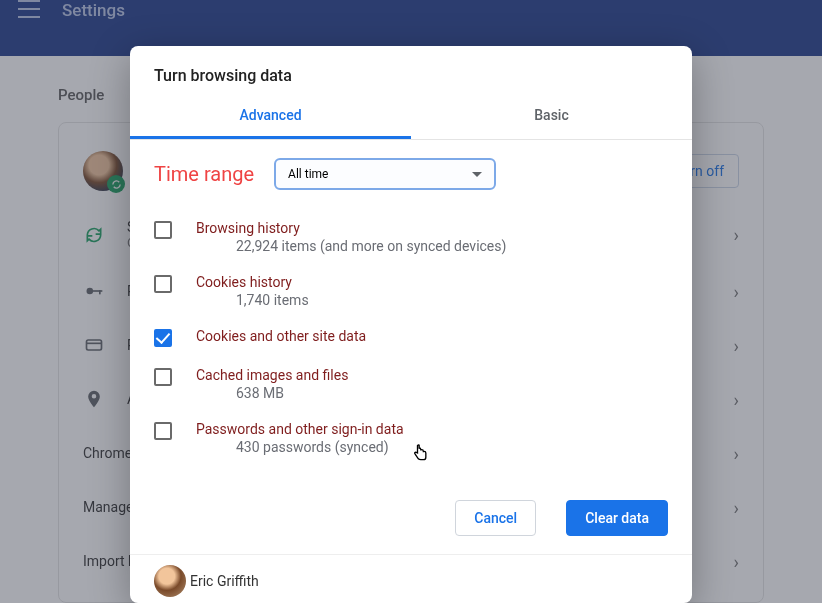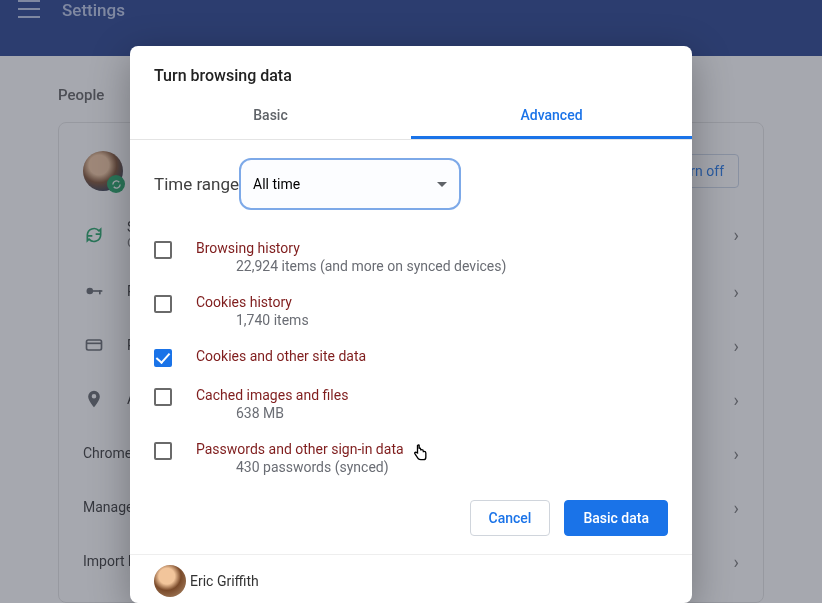--- a/index.html
+++ b/index.html
@@ -28,33 +28,33 @@
 
   .overlay { position: absolute; inset: 0; background: rgba(60,65,80,0.46); display: flex; justify-content: center; z-index: 10; }
   .dialog { width: 562px; background: #fff; border-radius: 8px; margin-top: 46px; box-shadow: 0 10px 40px rgba(0,0,0,0.3); display: flex; flex-direction: column; max-height: 560px; position: relative; }
   .dialog-title { font-size: 16px; font-weight: 500; padding: 20px 24px 10px; color: #222; }
   .tabs { display: flex; border-bottom: 1px solid #e4e4e4; }
   .tab { flex: 1; text-align: center; padding: 12px 0 13px; font-size: 14px; font-weight: 500; color: #5f6368; cursor: pointer; }
   .tab.active { color: #1a73e8; border-bottom: 3px solid #1a73e8; }
 
   .dialog-body { padding: 18px 24px 6px; overflow-y: auto; flex: 1; }
   .time-row { display: flex; align-items: center; margin-bottom: 20px; }
-  .time-row .tlabel { font-size: 17px; color: #404040; }
-  .select { width: 222px; height: 52px; border: 2px solid #7da9e8; border-radius: 12px; display: flex; align-items: center; padding: 0 12px; font-size: 14px; justify-content: space-between; background: #fcfdff; cursor: pointer; }
+  .time-row .tlabel { font-size: 20px; color: #ef4444; margin-right: 20px; }
+  .select { width: 222px; height: 32px; border: 2px solid #7da9e8; border-radius: 6px; display: flex; align-items: center; padding: 0 12px; font-size: 12px; justify-content: space-between; background: #fcfdff; cursor: pointer; }
   .select .arrow { border-left: 5px solid transparent; border-right: 5px solid transparent; border-top: 5px solid #5f6368; }
 
   .check-row { display: flex; padding: 10px 0; }
   .checkbox { width: 18px; height: 18px; border: 2px solid #6a6a6a; border-radius: 2px; margin-right: 24px; margin-top: 1px; flex: 0 0 18px; cursor: pointer; background: #fff; }
   .checkbox.checked { background: #1a73e8; border-color: #1a73e8; position: relative; }
   .checkbox.checked::after { content: ""; position: absolute; left: 3px; top: -1px; width: 6px; height: 11px; border: solid #fff; border-width: 0 2.5px 2.5px 0; transform: rotate(42deg); }
   .check-text .ct-title { font-size: 14px; color: #7f1d1d; margin-bottom: 2px; }
   .check-text .ct-sub { font-size: 14px; color: #6a6d74; margin-left: 40px; }
 
   .dialog-actions { display: flex; justify-content: flex-end; padding: 16px 24px 18px; gap: 14px; }
-  .btn { font-size: 14px; font-weight: 500; padding: 9px 18px; border-radius: 4px; cursor: pointer; }
+  .btn { font-size: 14px; font-weight: 500; padding: 9px 18px; border-radius: 4px; cursor: pointer; margin-left: 16px; }
   .btn-cancel { background: #fff; border: 1px solid #d0d5dc; color: #1a73e8; }
   .btn-primary { background: #1a73e8; border: 1px solid #1a73e8; color: #fff; }
 
   .dialog-footer { display: flex; align-items: center; padding: 10px 24px 6px; border-top: 1px solid #eee; gap: 4px; }
   .small-avatar { width: 32px; height: 32px; border-radius: 50%; background: radial-gradient(circle at 40% 35%, #f2c59b 28%, #7a4a2a 50%, #a07a5a 85%); }
 
   .cursor { position: absolute; left: 410px; top: 443px; width: 20px; height: 20px; z-index: 20; pointer-events:none; }
 
   ::-webkit-scrollbar { width: 10px; }
   ::-webkit-scrollbar-thumb { background: #c6cacd; border-radius: 5px; }
@@ -150,22 +150,22 @@
       <div class="label">Import boo</div>
       <div class="chev">›</div>
     </div>
   </div>
 </div>
 
 <div class="overlay">
   <div class="dialog">
     <div class="dialog-title">Turn browsing data</div>
     <div class="tabs">
+      <div class="tab active">Advanced</div>
       <div class="tab">Basic</div>
-      <div class="tab active">Advanced</div>
     </div>
     <div class="dialog-body">
       <div class="time-row">
         <div class="tlabel">Time range</div>
         <div class="select">
           <span>All time</span>
           <span class="arrow"></span>
         </div>
       </div>
       <div id="check-list">
@@ -200,21 +200,21 @@
     <div class="checkbox "></div>
     <div class="check-text">
       <div class="ct-title">Passwords and other sign-in data</div>
       <div class="ct-sub">430 passwords (synced)</div>
     </div>
           </div>
         </div>
     </div>
     <div class="dialog-actions">
       <button class="btn btn-cancel">Cancel</button>
-      <button class="btn btn-primary">Basic data</button>
+      <button class="btn btn-primary">Clear data</button>
     </div>
     <div class="dialog-footer">
       <div class="small-avatar"></div>
       <div style="font-size:14px;color:#333;">Eric Griffith</div>
     </div>
   </div>
 </div>
 
 <svg class="cursor" viewBox="0 0 24 24" fill="none" stroke="#000" stroke-width="1.6">
   <path d="M9 3v9l-2-1c-1 0-2 1-1 2l4 6c1 1 2 1 3 1h3c2 0 3-1 3-3v-5c0-1-1-2-2-2s-1 1-1 1v-1c0-1-1-2-2-2s-1 1-1 1v-1c0-1-1-2-2-2v-3c0-1-1-1-2 0z" fill="#fff"></path>

